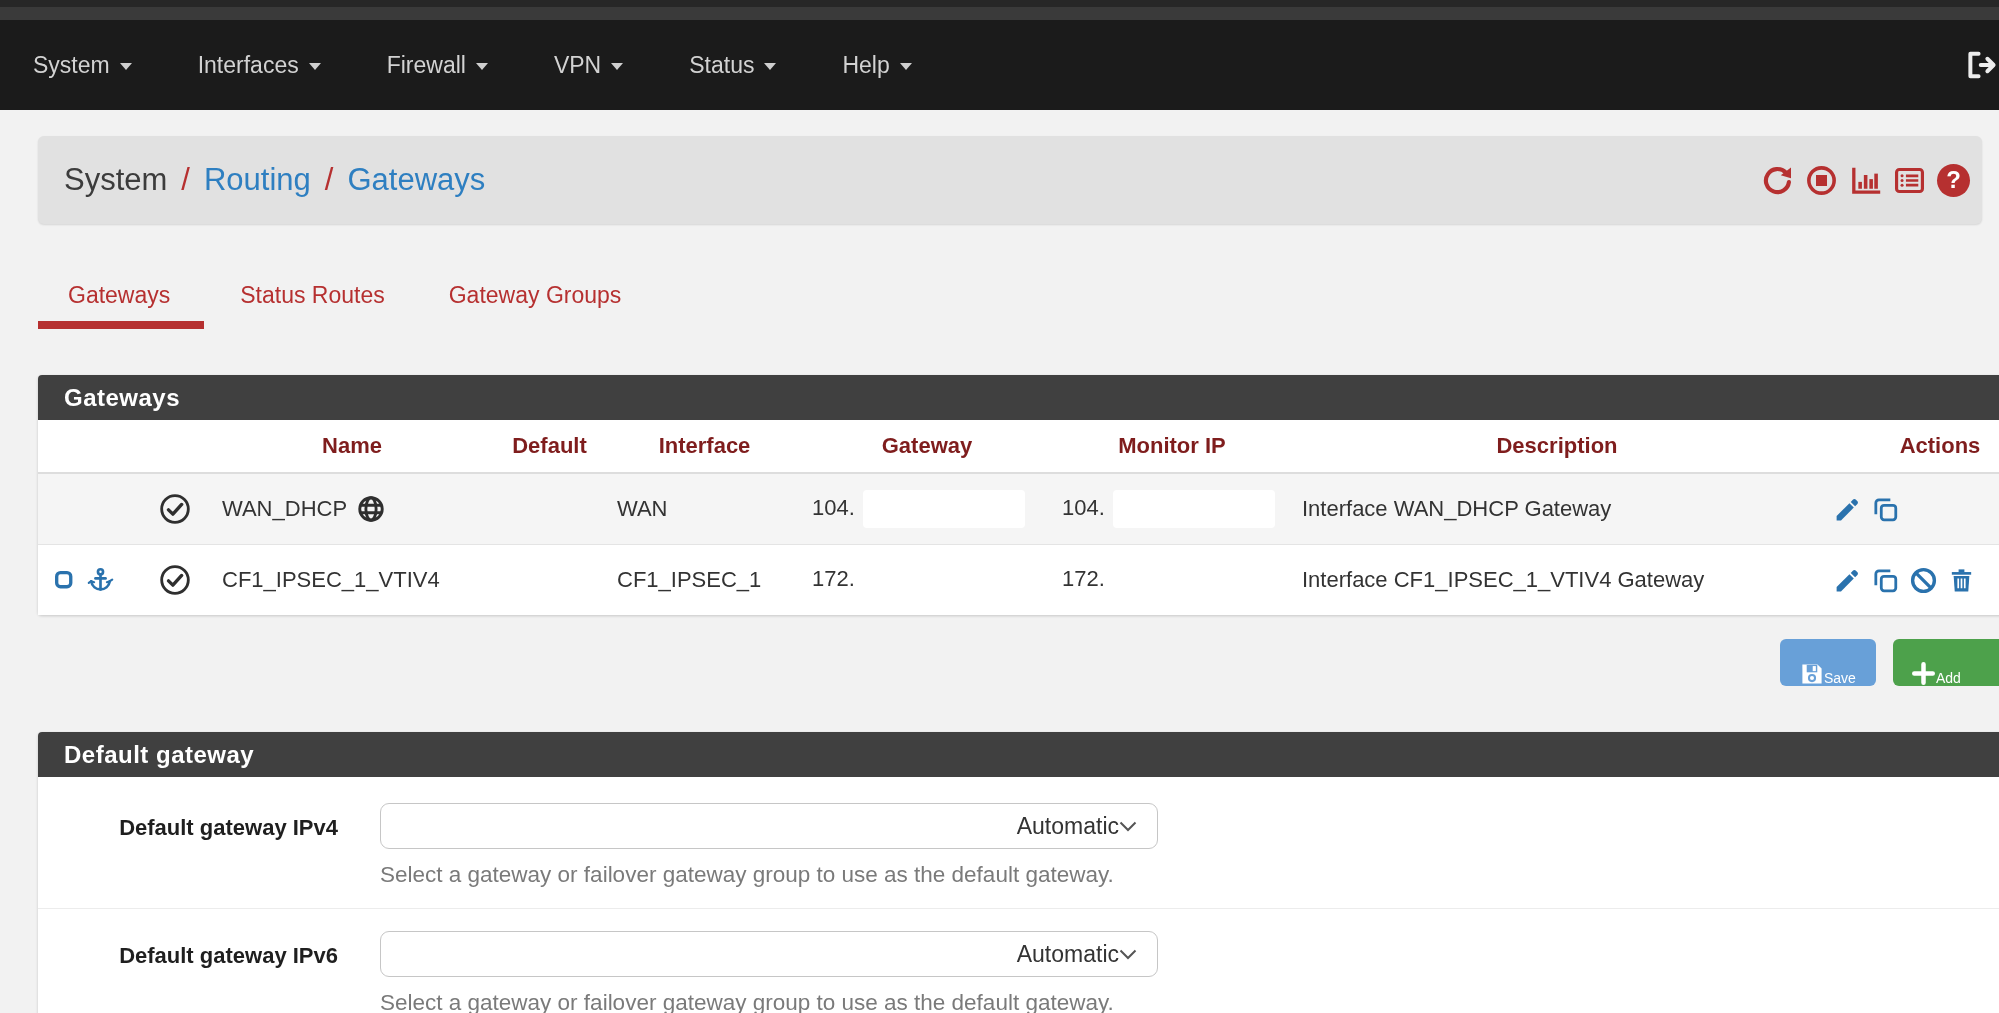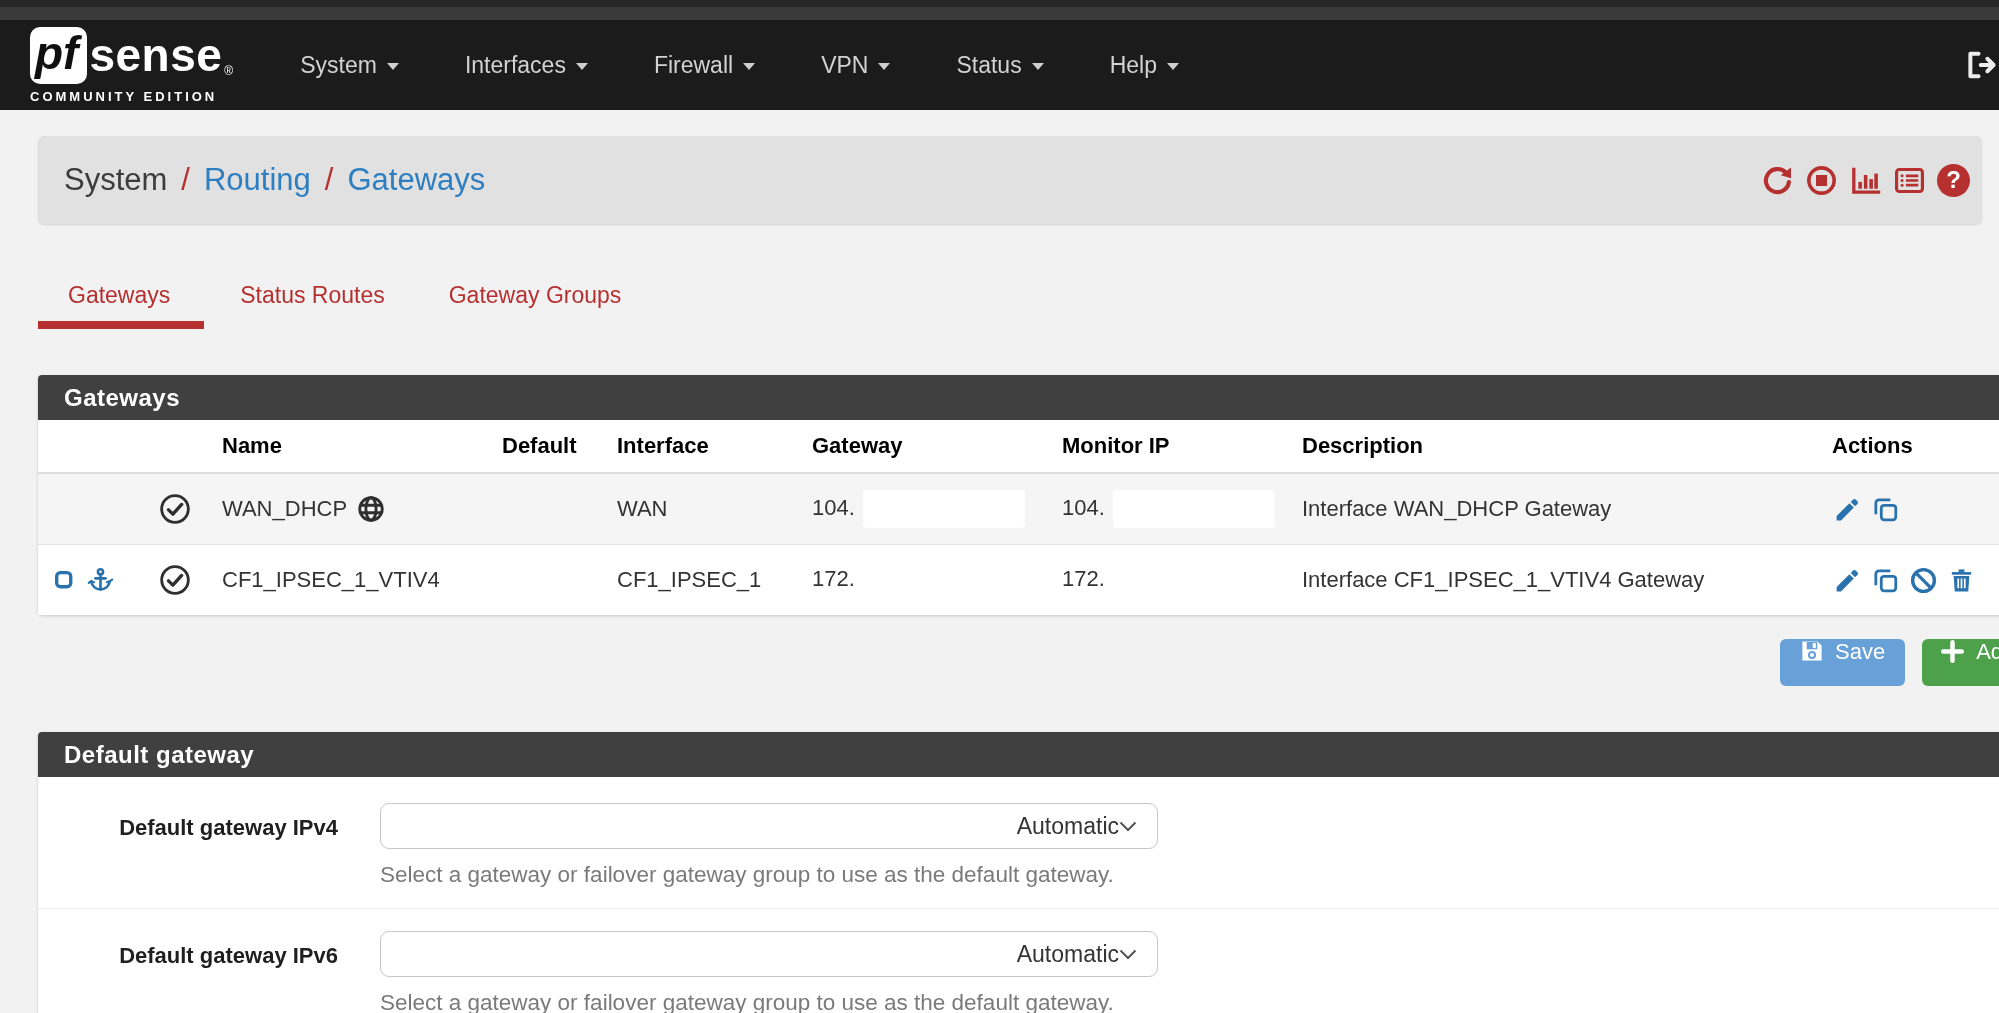--- a/index.html
+++ b/index.html
@@ -43,67 +43,59 @@
   .tab{font-size:23px;color:var(--red);padding:10px 28px 20px 28px;cursor:pointer;position:relative;}
   .tab.active{padding-left:30px;padding-right:34px;}
   .tab.active::after{content:"";position:absolute;left:0;right:0;bottom:0;height:8px;background:var(--red);}
   .tab + .tab{margin-left:8px;}
 
   .panel{width:2020px;margin-top:46px;background:#fff;border-radius:4px;box-shadow:0 1px 3px rgba(0,0,0,.18);}
   .panel-header{height:45px;background:var(--panel-head);color:#fff;font-weight:bold;font-size:24px;letter-spacing:.5px;display:flex;align-items:center;padding-left:26px;border-radius:4px 4px 0 0;}
 
   
   table.gw{width:100%;border-collapse:collapse;background:#fff;}
-  table.gw th{font-size:22px;font-weight:bold;color:#000000;text-align:left;padding:13px 10px;border-bottom:2px solid #ddd;}
+  table.gw th{font-size:22px;font-weight:bold;color:#7f1d1d;text-align:center;padding:13px 10px;border-bottom:2px solid #ddd;}
   table.gw td{font-size:22px;color:var(--text-dark);padding:16px 10px;height:63px;vertical-align:middle;}
   tr.row-odd td{background:#f5f5f5;}
   tr.row-even td{background:#fff;border-top:1px solid #e4e4e4;}
   .col-flags{width:110px;} .col-status{width:64px;} .col-name{width:280px;}
   .col-default{width:115px;} .col-iface{width:195px;} .col-gw{width:250px;}
   .col-mon{width:240px;} .col-desc{width:530px;} .col-act{width:236px;}
   .flags-cell{padding-left:14px !important;}
   .flag-icons{display:flex;align-items:center;gap:9px;color:var(--icon-blue);}
   .status-ic{color:#2f2f2f;display:flex;align-items:center;}
   .name-cell{display:flex;align-items:center;gap:9px;}
   .globe{color:#2f2f2f;display:flex;}
   .redact{display:inline-block;width:162px;height:38px;background:#fff;border-radius:4px;vertical-align:middle;margin-left:8px;}
   .actions-cell{display:flex;align-items:center;gap:7px;color:var(--icon-blue);}
   .act{width:31px;height:31px;display:flex;align-items:center;justify-content:center;cursor:pointer;color:var(--icon-blue);}
 
   
   .btn-row{display:flex;margin-top:24px;margin-left:1742px;align-items:center;gap:17px;}
-  .btn{display:inline-flex;align-items:flex-start;gap:11px;height:47px;border:none;border-radius:6px;color:#fff;font-size:22px;font-family:inherit;cursor:pointer;}
+  .btn{display:inline-flex;align-items:flex-end;gap:0;height:47px;border:none;border-radius:6px;color:#fff;font-size:14px;font-family:inherit;cursor:pointer;}
   .btn-save{background:var(--save-blue);padding:0 20px;}
   .btn-add{background:var(--add-green);padding:0 60px 0 18px;}
 
   
   .form-body{padding:4px 0 10px 0;border-radius:0 0 4px 4px;}
   .field{display:flex;padding:22px 0 20px 0;}
   .field + .field{border-top:1px solid #ececec;}
   .flabel{width:300px;text-align:right;font-weight:bold;font-size:22px;color:#1f1f1f;padding-top:12px;}
   .fctrl{margin-left:42px;}
   .selectbox{width:778px;height:46px;background:#fff;border:1px solid #c6c6c6;border-radius:9px;display:flex;align-items:center;justify-content:flex-end;padding:0 20px 0 17px;font-size:23px;color:#333;cursor:pointer;}
   .fhelp{margin-top:13px;font-size:22.5px;color:#7a7a7a;}
 
   svg{display:block;}
 </style>
 </head>
 <body>
 
 <div class="topstrip"></div>
 
 <div class="navbar">
-  <div class="logo">
-    <div class="logo-row">
-      <span class="pf-box">pf</span>
-      <span class="sense">sense</span>
-      <span class="reg">®</span>
-    </div>
-    <div class="edition">COMMUNITY EDITION</div>
-  </div>
   <ul class="nav-items">
     <li class="nav-item">
         <span>System</span>
         <span class="caret"></span>
       </li>
     <li class="nav-item">
         <span>Interfaces</span>
         <span class="caret"></span>
       </li>
     <li class="nav-item">

